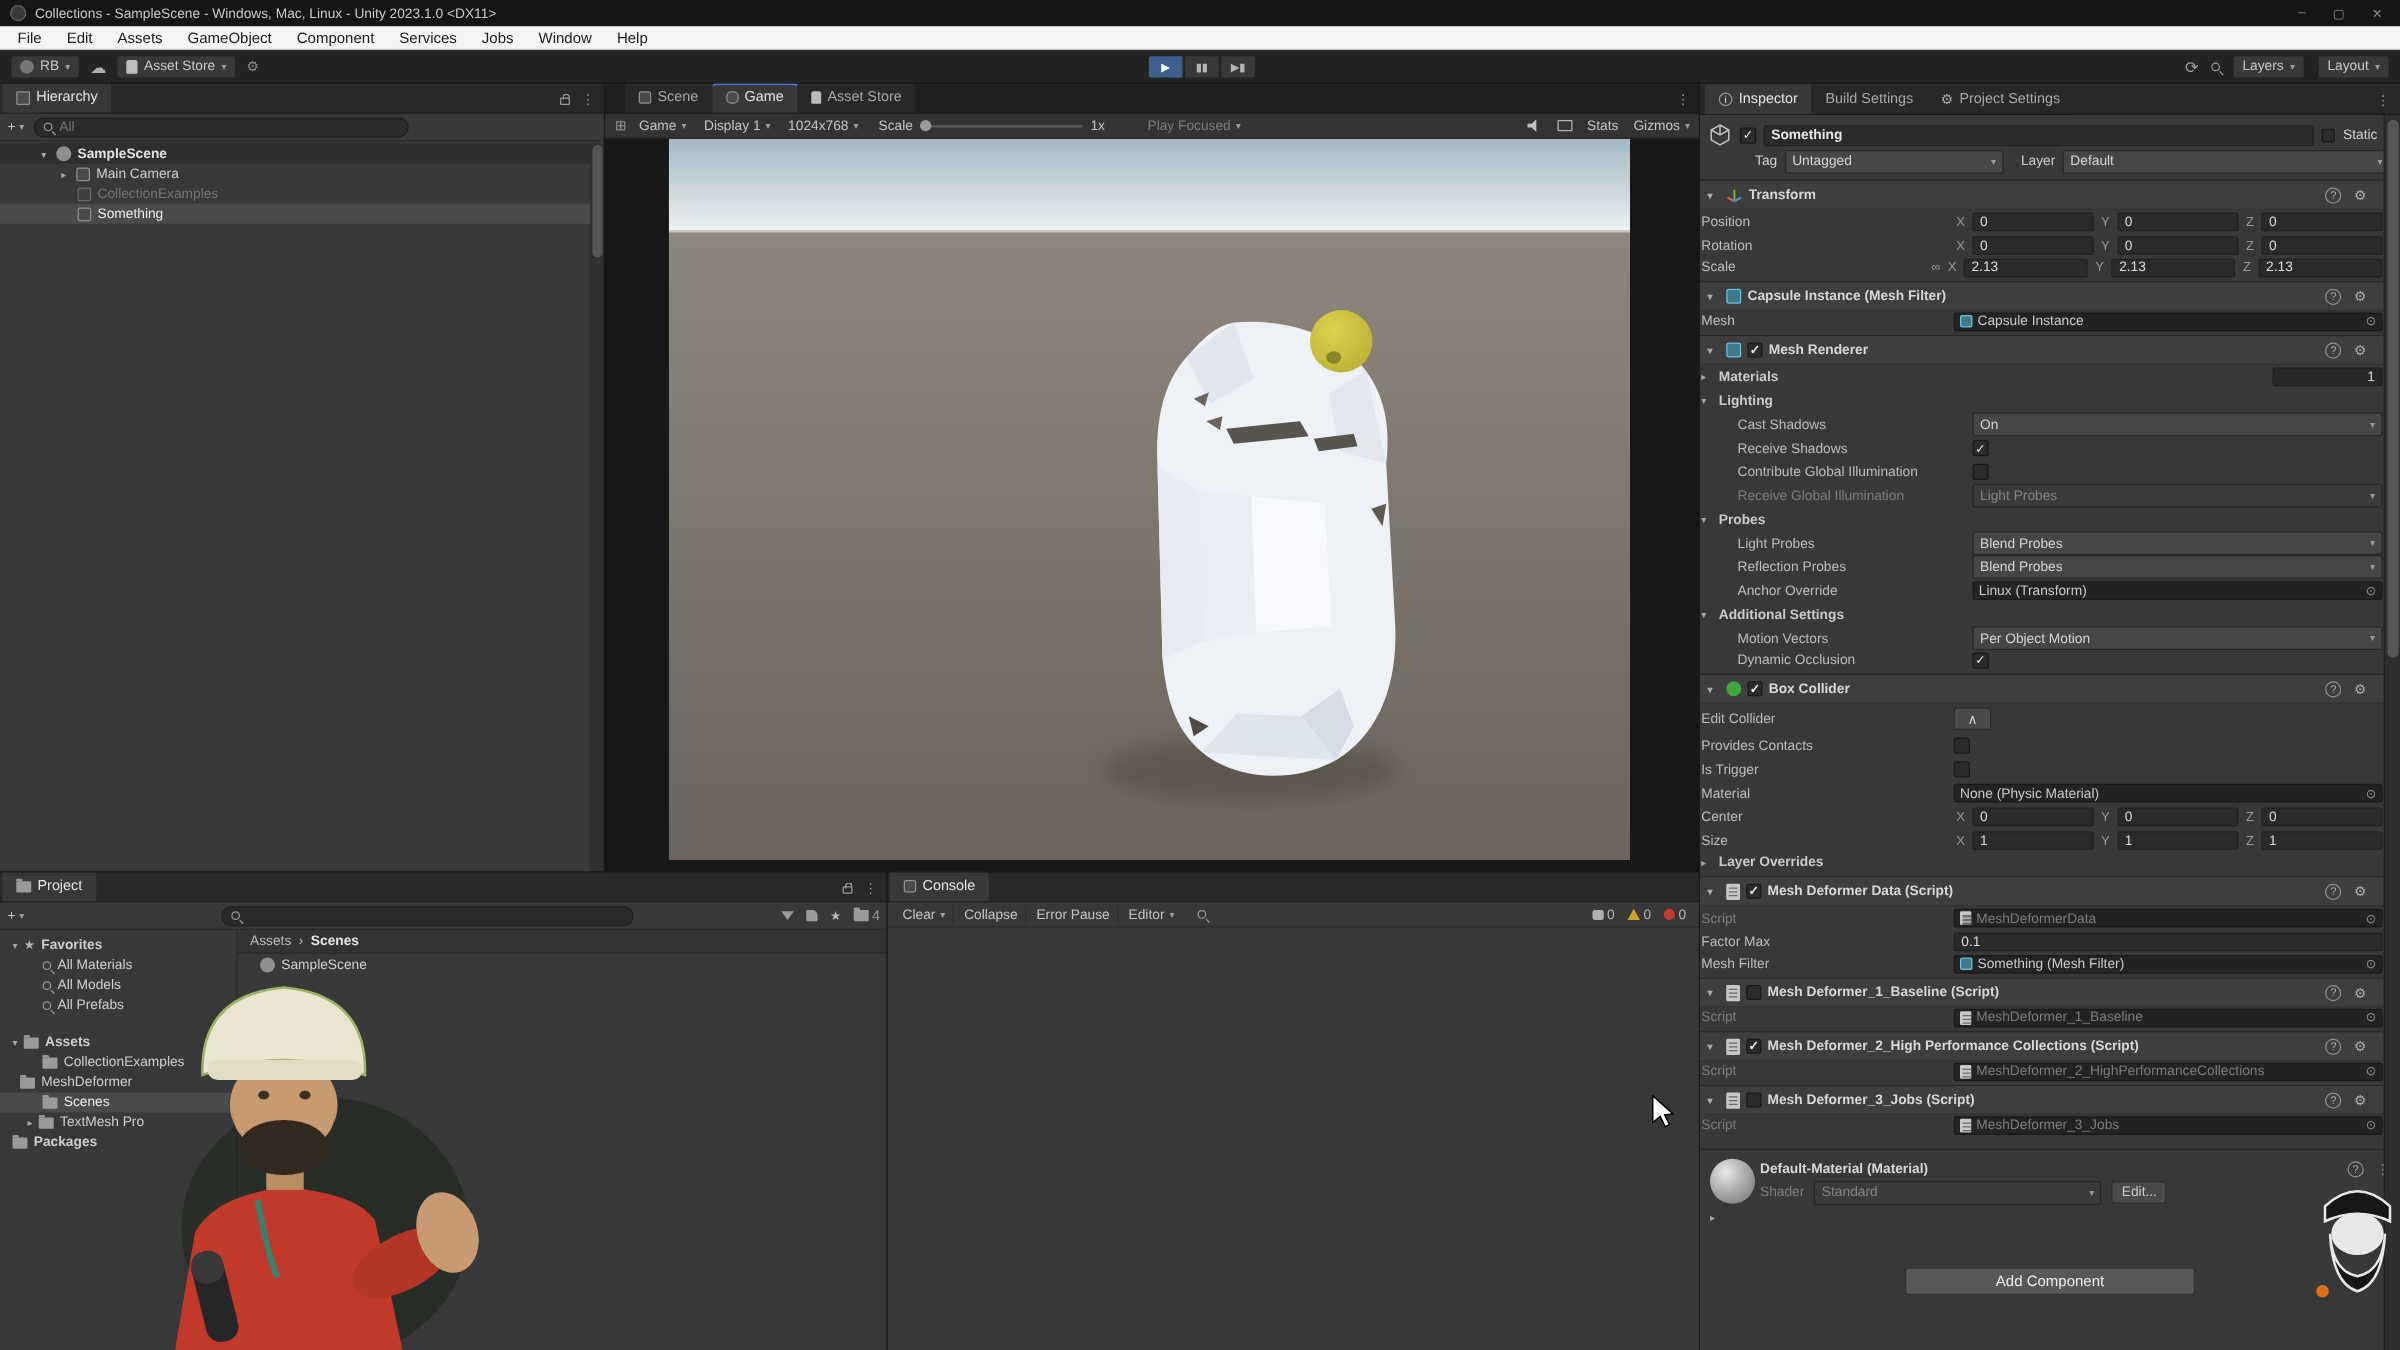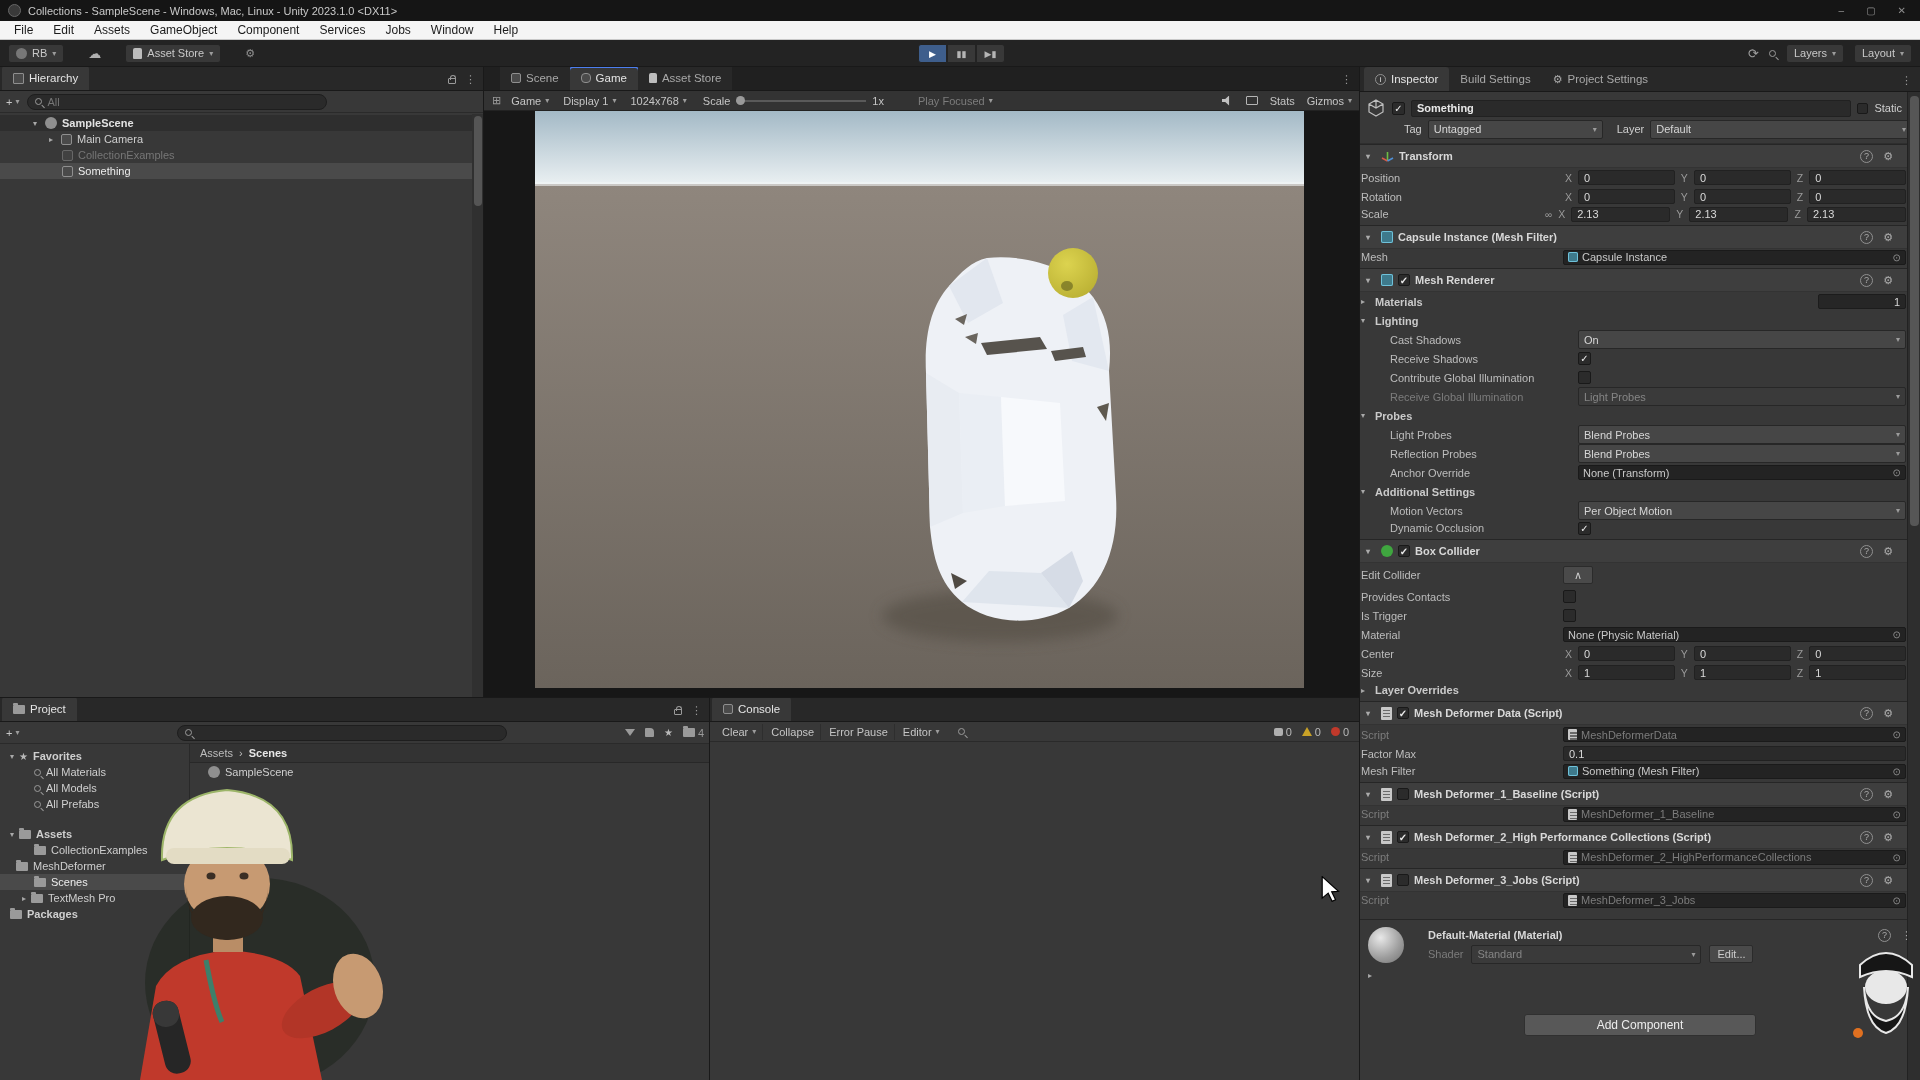--- a/index.html
+++ b/index.html
@@ -9,21 +9,21 @@
   
   .titlebar{position:absolute;left:0;top:0;width:1920px;height:21px;background:#151515;display:flex;align-items:center;padding:0 8px;gap:7px;color:#C9C9C9;font-size:11px}
   .unity-logo{width:13px;height:13px;border-radius:50%;background:#3A3A3A;border:1px solid #666;display:inline-block}
   .winbtns{margin-left:auto;display:flex;gap:22px;color:#8E8E8E;font-size:10px;padding-right:6px}
 
   
   .menubar{position:absolute;left:0;top:21px;width:1920px;height:19px;background:#F5F5F5;border-bottom:1px solid #C9C9C9;color:#1B1B1B;display:flex;align-items:center;font-size:12px;padding-left:4px}
   .menubar .mitem{padding:0 10px}
 
   
-  .maintb{position:absolute;left:0;top:40px;width:1920px;height:27px;background:#232323;border-bottom:1px solid #151515;display:flex;align-items:center;padding:0 8px;gap:24px}
+  .maintb{position:absolute;left:0;top:40px;width:1920px;height:27px;background:#232323;border-bottom:1px solid #151515;display:flex;align-items:center;padding:0 8px;gap:8px}
   .tbtn{height:19px;background:#383838;border:1px solid #232323;border-radius:3px;display:flex;align-items:center;padding:0 7px;gap:5px;color:#C9C9C9;font-size:11px}
   .avatar-dot{width:11px;height:11px;border-radius:50%;background:#777;display:inline-block}
   .bag{width:9px;height:11px;background:#BDBDBD;border-radius:2px 2px 1px 1px;display:inline-block}
   .ddarrow{font-size:8px;color:#9C9C9C}
   .playgroup{position:absolute;left:918px;top:4px;display:flex}
   .pbtn{width:29px;height:19px;background:#383838;border:1px solid #232323;display:flex;align-items:center;justify-content:center;color:#B5B5B5;font-size:9px}
   .pbtn:first-child{border-radius:3px 0 0 3px}
   .pbtn:last-child{border-radius:0 3px 3px 0}
   .pbtn.active{background:#3E5E8C;color:#FFF}
   .tb-right{margin-left:auto;display:flex;align-items:center;gap:10px}
@@ -119,21 +119,21 @@
   .dd.dimdd{background:#3A3A3A;color:#858585}
   .numf{margin-left:auto;width:88px;height:15px;background:#262626;border:1px solid #1C1C1C;border-radius:2px;color:#D6D6D6;display:flex;align-items:center;justify-content:flex-end;padding:0 5px}
   .subhead{font-weight:bold;color:#CACACA}
   .meshico{width:12px;height:12px;border-radius:2px;background:#3E7A8C;box-shadow:inset 0 0 0 1px #6FC2DA;flex:0 0 auto}
   .meshico.small{width:10px;height:10px}
   .colliderico{width:12px;height:12px;border-radius:50%;background:#3FA63F;flex:0 0 auto}
   .scripticon{width:11px;height:13px;background:#C8C8C8;border-radius:1px;position:relative;flex:0 0 auto}
   .scripticon::after{content:"";position:absolute;left:2px;top:3px;width:7px;height:1.5px;background:#6A6A6A;box-shadow:0 3px 0 #6A6A6A,0 6px 0 #6A6A6A}
   .editbtn{width:30px;height:18px;background:#4A4A4A;border:1px solid #2B2B2B;border-radius:2px;display:flex;align-items:center;justify-content:center;color:#CDCDCD}
   .matsec{border-top:1px solid #262626;margin-top:8px;padding:6px 8px 8px 8px;background:#383838}
-  .matrow1{display:flex;align-items:center;gap:24px}
+  .matrow1{display:flex;align-items:center;gap:4px}
   .sphere{width:36px;height:36px;border-radius:50%;background:radial-gradient(circle at 35% 30%,#E8E8E8,#9B9B9B 60%,#707070);flex:0 0 auto}
   .matrows{flex:1}
   .mattitle{font-weight:bold;color:#D8D8D8;height:18px;display:flex;align-items:center}
   .shaderrow{display:flex;align-items:center;gap:8px;height:20px}
   .addwrap{display:flex;justify-content:center;margin-top:26px}
   .addbtn{width:232px;height:22px;background:#585858;border:1px solid #303030;border-radius:3px;color:#EDEDED;display:flex;align-items:center;justify-content:center;font-size:12px}
   .ivscroll{position:absolute;right:0;top:25px;width:13px;bottom:0;background:#2E2E2E;border-left:1px solid #222}
   .ivthumb{position:absolute;left:2px;top:4px;width:9px;height:430px;border-radius:4px;background:#565656}
 
   
@@ -637,21 +637,21 @@
       <div class="prow i2">
         <span class="plabel">Reflection Probes</span>
         <span class="dd">
           <span>Blend Probes</span>
           <span class="ddarrow">▾</span>
         </span>
       </div>
       <div class="prow i2">
         <span class="plabel">Anchor Override</span>
         <span class="objf">
-          <span>None (Transform)</span>
+          <span>Linux (Transform)</span>
           <span class="pick">⊙</span>
         </span>
       </div>
       <div class="prow">
         <span class="fold" style="font-size:8px;color:#A8A8A8;width:10px">▾</span>
         <span class="subhead">Additional Settings</span>
       </div>
       <div class="prow i2">
         <span class="plabel">Motion Vectors</span>
         <span class="dd">

